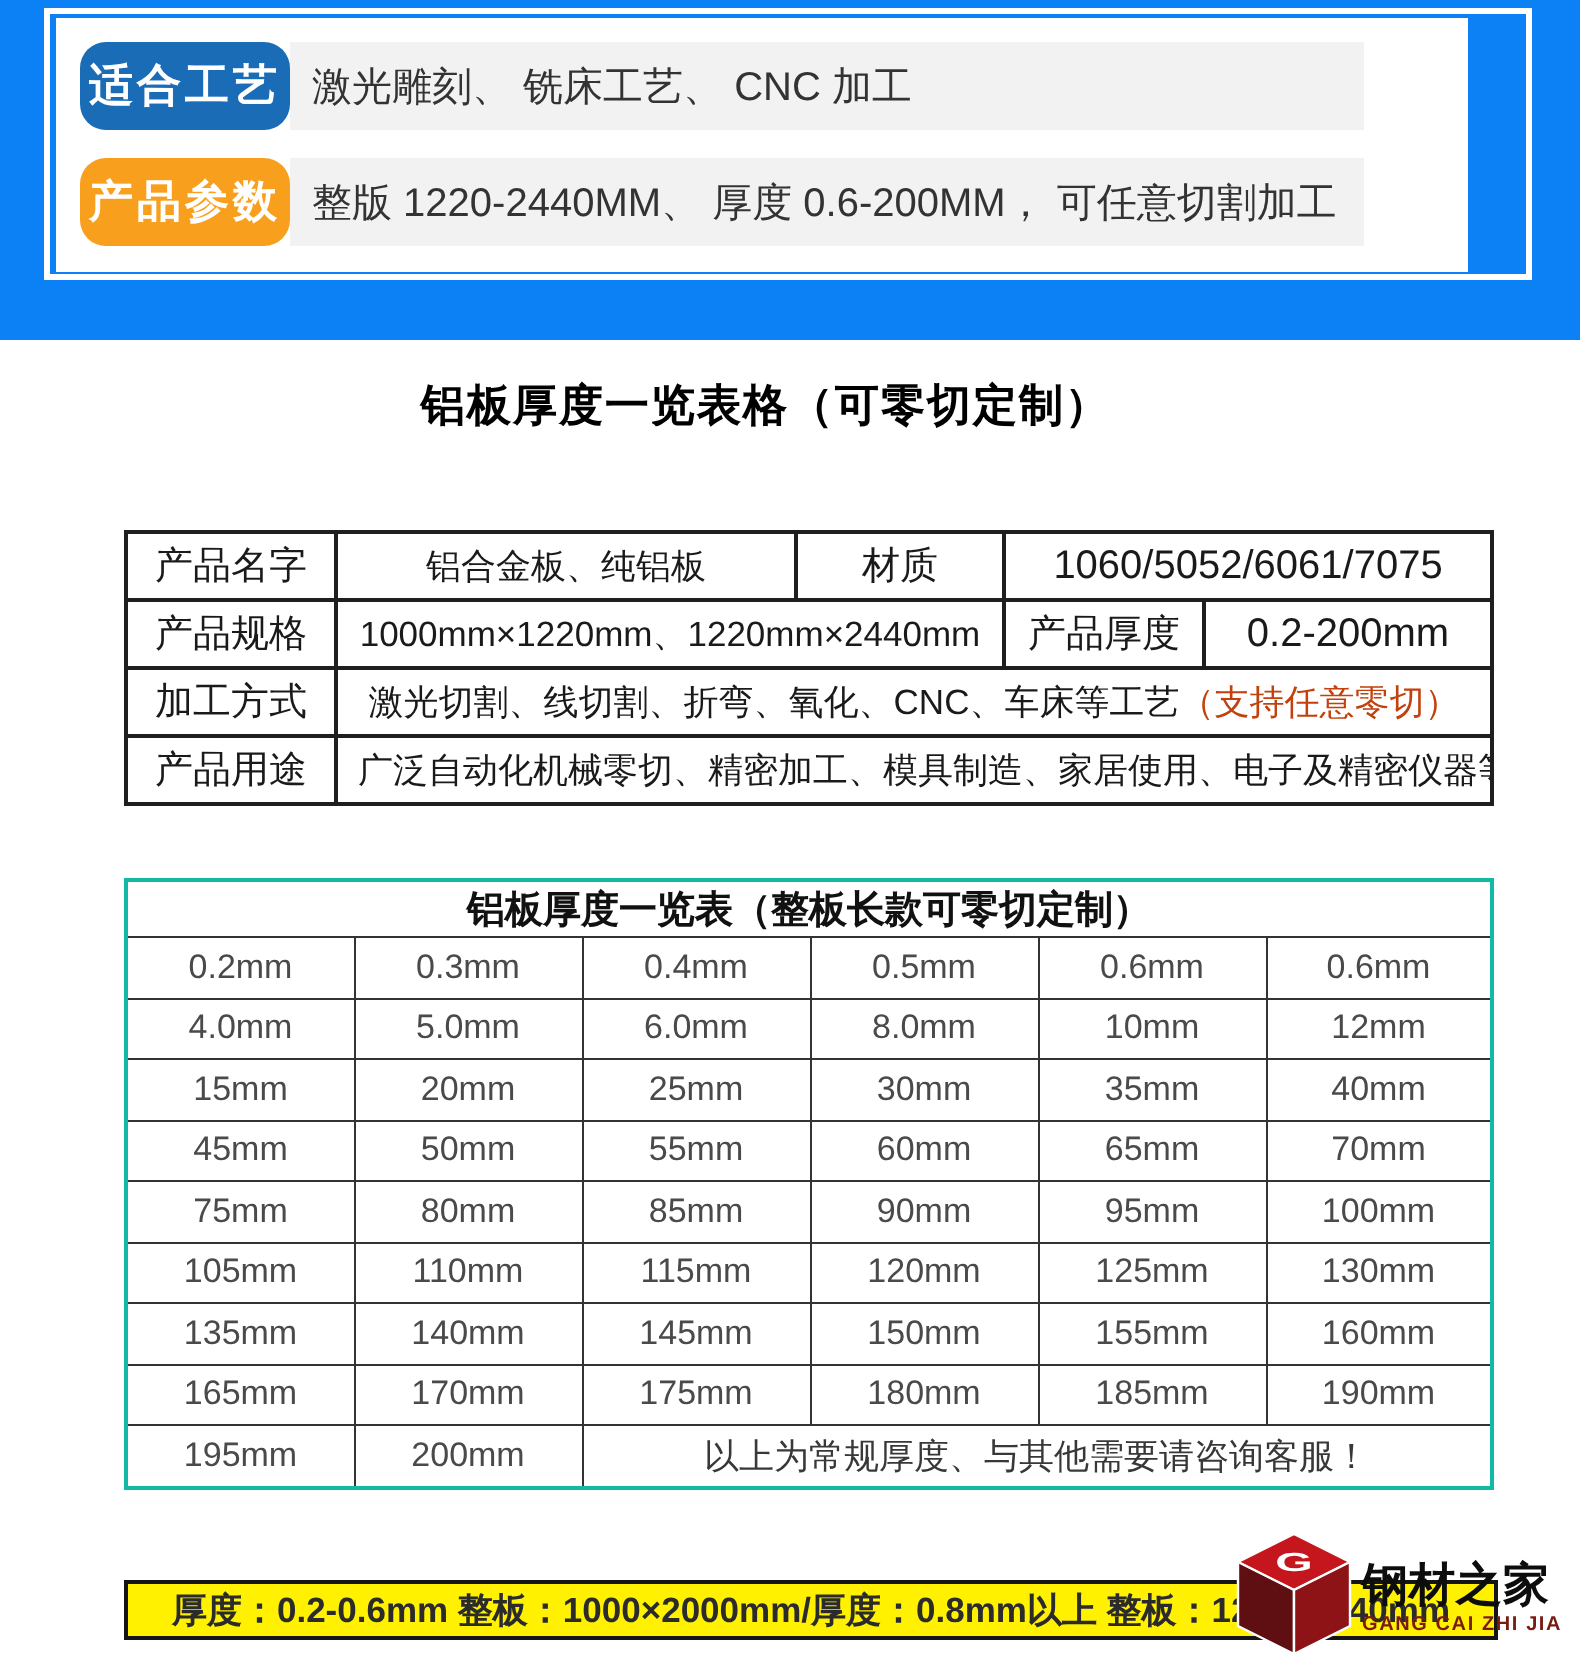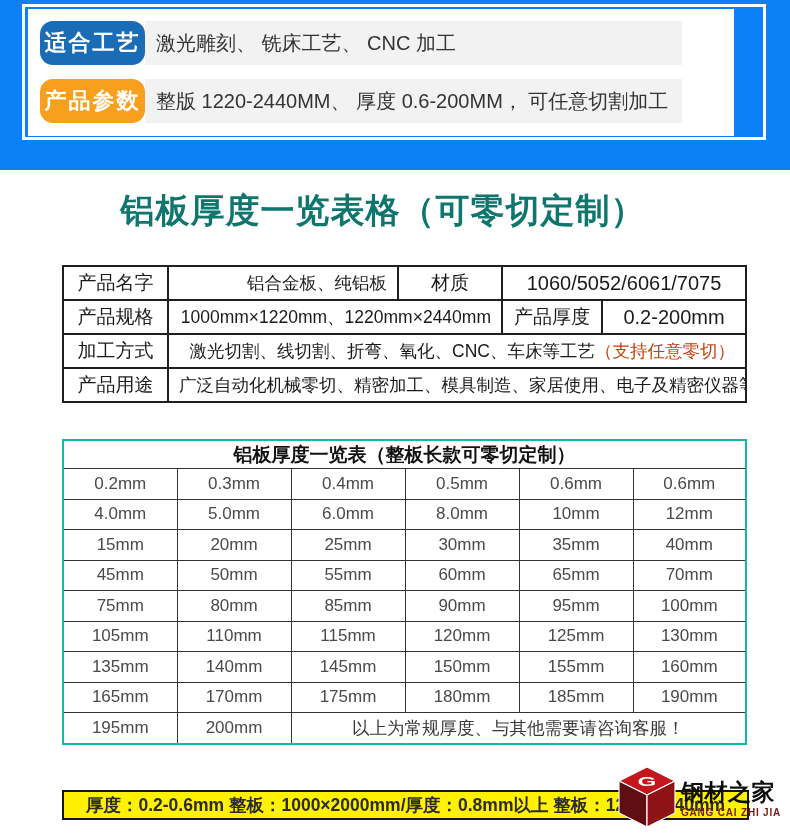--- a/index.html
+++ b/index.html
@@ -15,29 +15,29 @@
   .hero-row.r1{top:12px;}
   .hero-row.r2{top:70px;}
   .hero-label{width:105px;flex:0 0 105px;display:flex;align-items:center;justify-content:center;
     color:#ffffff;font-size:22px;font-weight:bold;letter-spacing:2px;border-radius:13px;}
   .hero-label.blue{background:#196cb5;}
   .hero-label.orange{background:#f8a01e;}
   .hero-text{width:537px;flex:0 0 537px;background:#f2f2f2;display:flex;align-items:center;
     padding-left:11px;box-sizing:border-box;font-size:20px;color:#333333;}
   
   .page-title{position:absolute;left:0;top:188px;width:766px;text-align:center;
-    font-size:34px;font-weight:900;color:#0f766e;letter-spacing:1px;}
+    font-size:22px;font-weight:900;color:#000000;letter-spacing:1px;}
   
   table{border-collapse:collapse;table-layout:fixed;}
   .info-table{position:absolute;left:62px;top:265px;width:683px;}
   .info-table td{border:2px solid #1f1f1f;height:32px;font-size:17px;color:#1a1a1a;
     padding:0 10px;overflow:hidden;white-space:nowrap;}
   .info-table td.lbl{text-align:center;font-size:19px;padding:0 2px;}
   .info-table td.big{text-align:center;font-size:20px;}
-  .info-table td.val-left{text-align:right;font-size:17.5px;}
+  .info-table td.val-left{text-align:center;font-size:17.5px;}
   .hl-red{color:#c2410c;}
   
   .thick-table{position:absolute;left:62px;top:439px;width:683px;border:2px solid #14b8a6;}
   .thick-table td{border:1.5px solid #333333;height:29.5px;text-align:center;
     font-size:17px;color:#4a4a4a;padding:0 2px;overflow:hidden;white-space:nowrap;}
   .thick-table thead td{font-size:19px;font-weight:bold;color:#111111;height:27px;}
   .thick-table td.note{color:#383838;font-size:17.5px;}
   
   .footer-bar{position:absolute;left:62px;top:790px;width:683px;height:26px;background:#fff100;
     border:2px solid #151515;box-sizing:content-box;display:flex;align-items:center;justify-content:center;

